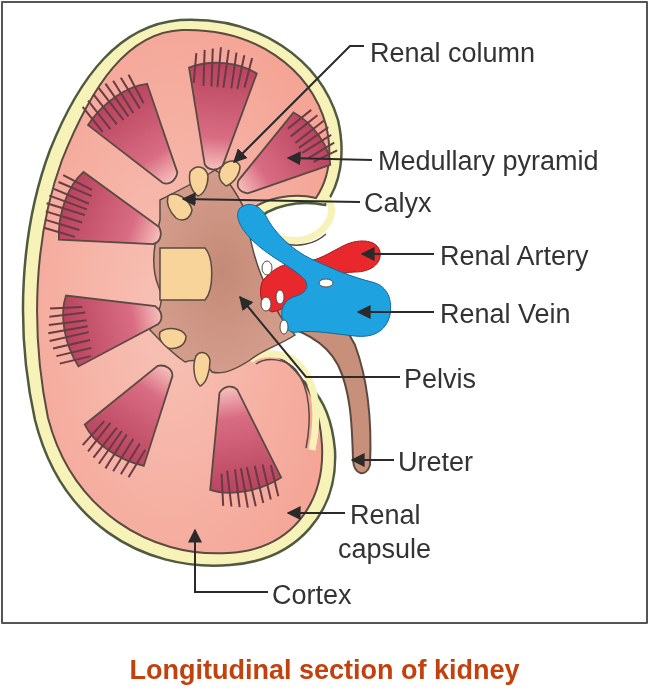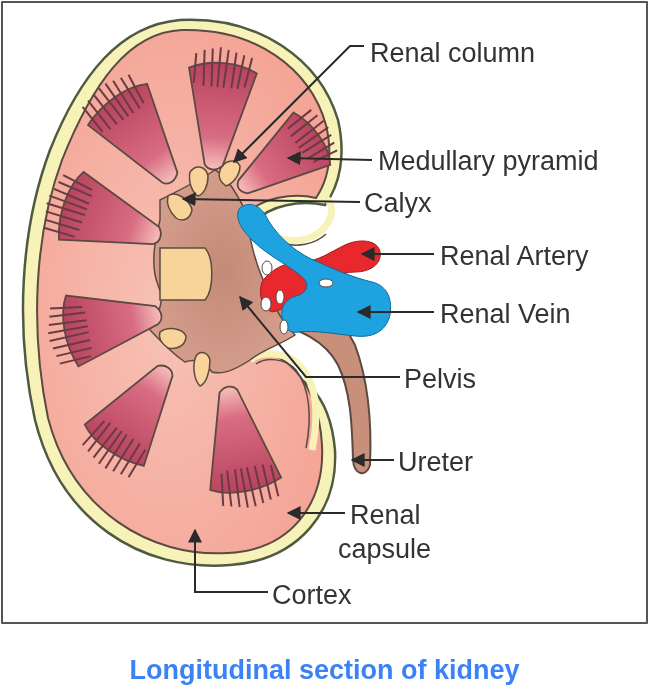--- a/index.html
+++ b/index.html
@@ -1,20 +1,20 @@
 <!DOCTYPE html>
 <html><head>
 <meta charset="utf-8">
 <style>
   html, body { margin: 0; padding: 0; background: #ffffff; }
   body { width: 649px; height: 696px; position: relative; overflow: hidden; font-family: "Liberation Sans", sans-serif; }
   .frame { position: absolute; left: 1px; top: 1px; width: 643px; height: 619px; border: 2px solid #555555; border-radius: 1px; box-sizing: content-box; }
   svg.diagram { position: absolute; left: 0; top: 0; }
   .lbl { font-family: "Liberation Sans", sans-serif; font-size: 27px; fill: #333333; }
-  .caption { position: absolute; left: 0; width: 649px; top: 655px; text-align: center; font-family: "Liberation Sans", sans-serif; font-weight: bold; font-size: 27px; color: #3b82f6; }
+  .caption { position: absolute; left: 0; width: 649px; top: 655px; text-align: center; font-family: "Liberation Sans", sans-serif; font-weight: bold; font-size: 27px; color: #c2410c; }
 </style>
 </head>
 <body>
 
 <div class="frame"></div>
 
 <svg class="diagram" width="649" height="630" viewBox="0 0 649 630" xmlns="http://www.w3.org/2000/svg">
   <defs>
     <radialGradient id="cortexGrad" cx="45%" cy="55%" r="60%">
       <stop offset="0%" stop-color="#f7c2b6"></stop>

